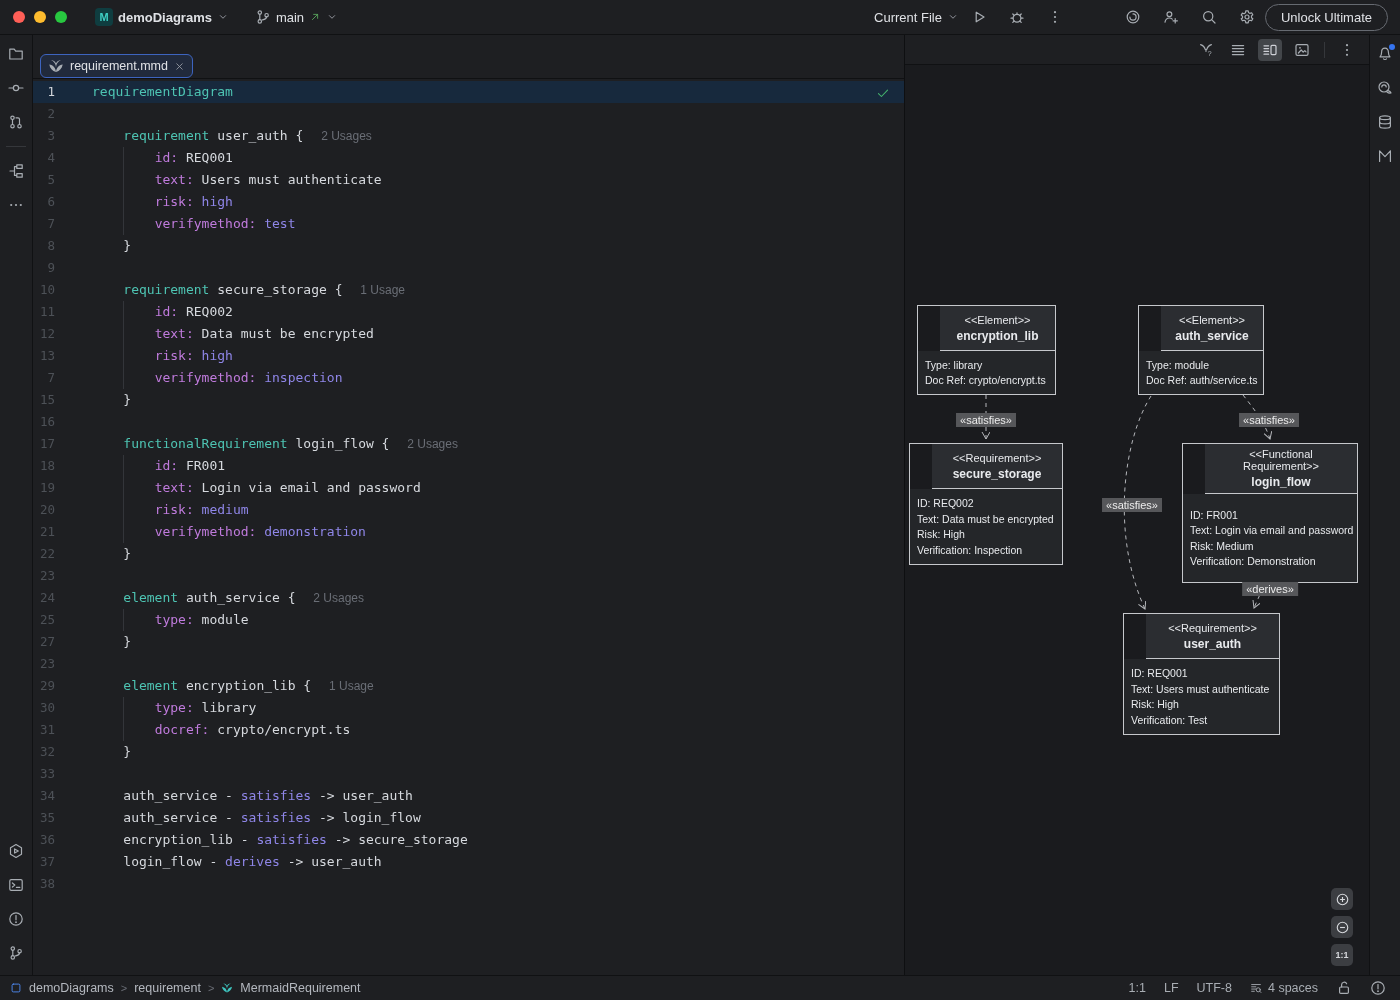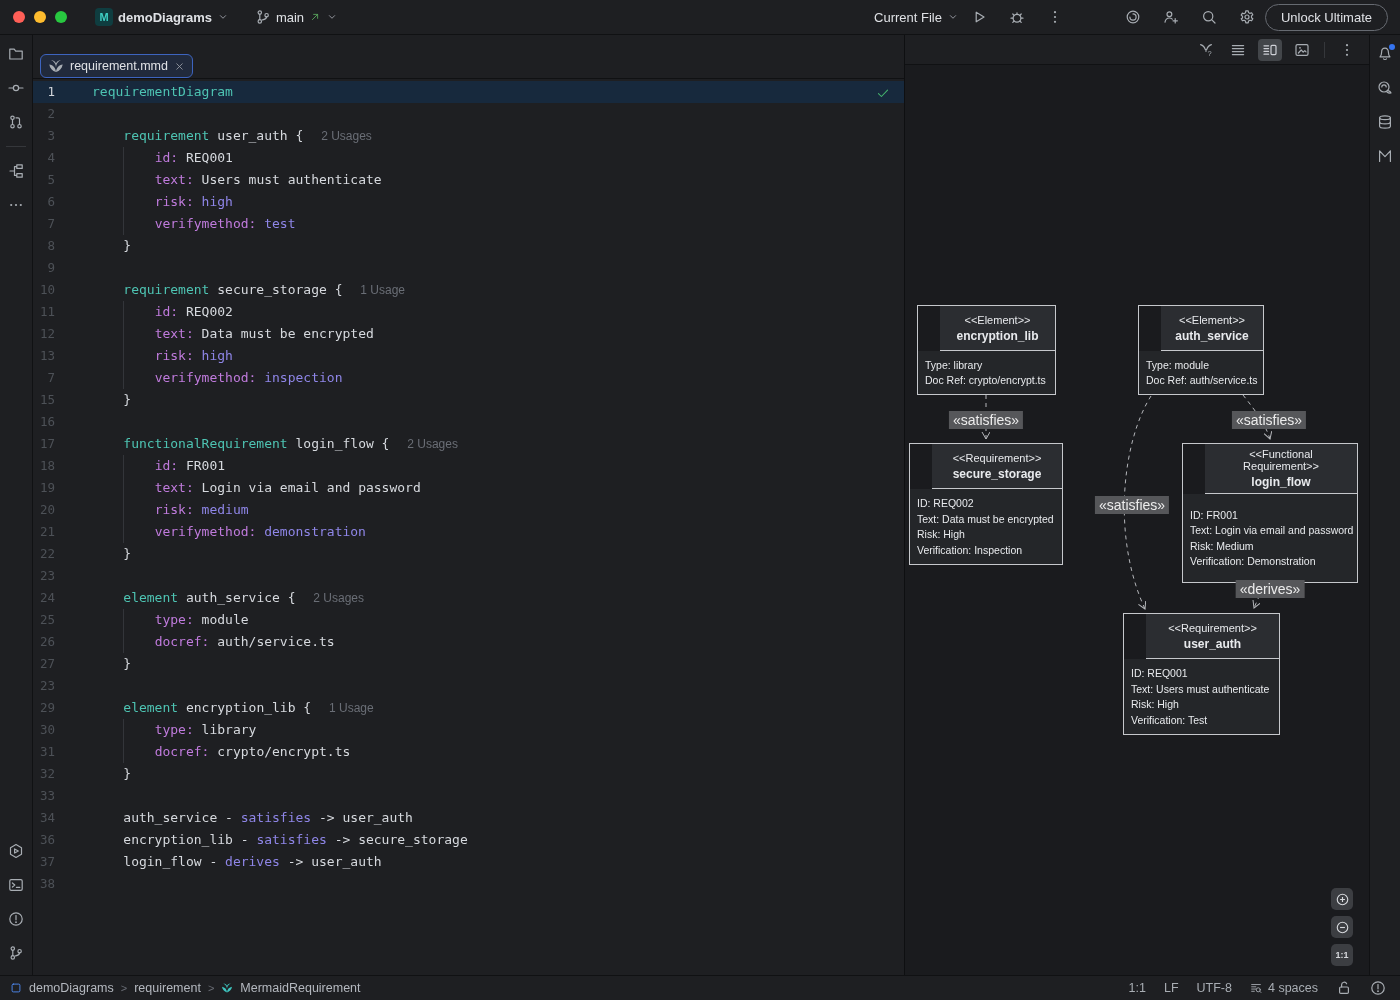--- a/index.html
+++ b/index.html
@@ -59,21 +59,21 @@
   .pv-tool.active { background:#43464a; color:#ced0d6; }
   .pv-divider { width:1px; height:16px; background:#35373b; margin:0 2px; }
   .preview { flex:1; position:relative; background:#1a1b1e; overflow:hidden; }
   .edges-svg { position:absolute; left:0; top:0; }
 
   .node { position:absolute; border:1px solid #c6c8cc; color:#e8eaed; display:flex; flex-direction:column; cursor:pointer; }
   .node-hdr { border-bottom:1px solid #c6c8cc; background:#2b2d31; text-align:center; flex:0 0 45px; display:flex; flex-direction:column; justify-content:center; gap:3px; padding:4px 6px;margin-left:22px; }
   .stereo { font-size:11px; }
   .nname { font-size:12px; font-weight:bold; }
   .node-body { background:#242629; flex:1; padding:6px 7px; display:flex; flex-direction:column; justify-content:center; gap:3.5px; font-size:10.5px; white-space:nowrap; }
-  .edge-label { position:absolute; transform:translate(-50%,-50%); background:#56575a; color:#ececec; font-size:14px; padding:1px 4px; white-space:nowrap; }
+  .edge-label { position:absolute; transform:translate(-50%,-50%); background:#56575a; color:#ececec; font-size:11px; padding:1px 4px; white-space:nowrap; }
 
   .pv-zoom { position:absolute; left:426px; top:823px; display:flex; flex-direction:column; gap:6px; }
   .zoom-btn { width:22px; height:22px; border-radius:5px; background:#3c3e42; color:#d6d8dc; border:none; display:flex; align-items:center; justify-content:center; font-size:9px; font-weight:bold; font-family:inherit; cursor:pointer; }
   .zoom-btn svg { width:15px; height:15px; }
 
   
   .statusbar { flex:0 0 25px; border-top:1px solid #101113; display:flex; align-items:center; padding:0 14px 0 10px; font-size:12.5px; color:#b4b8bf; }
   .sb-left { display:flex; align-items:center; gap:7px; }
   .sb-sep { color:#6a6e76; font-size:11px; }
   .sb-crumb { cursor:pointer; }
@@ -364,24 +364,20 @@
           <div class="line">
             <span class="ln">24</span>
             <span class="code"><span class="tk-pl">    </span><span class="tk-kw">element</span><span class="tk-pl"> auth_service { </span></span>
             <span class="hint">2 Usages</span>
           </div>
           <div class="line">
             <span class="ln">25</span>
             <span class="code"><span class="guide"></span><span class="tk-pl">        </span><span class="tk-pr">type:</span><span class="tk-pl"> module</span></span>
           </div>
           <div class="line">
-            <span class="ln">26</span>
-            <span class="code"><span class="guide"></span><span class="tk-pl">        </span><span class="tk-pr">docref:</span><span class="tk-pl"> auth/service.ts</span></span>
-          </div>
-          <div class="line">
             <span class="ln">27</span>
             <span class="code"><span class="tk-pl">    }</span></span>
           </div>
           <div class="line">
             <span class="ln">23</span>
             <span class="code"></span>
           </div>
           <div class="line">
             <span class="ln">29</span>
             <span class="code"><span class="tk-pl">    </span><span class="tk-kw">element</span><span class="tk-pl"> encryption_lib { </span></span>
@@ -399,20 +395,24 @@
             <span class="ln">32</span>
             <span class="code"><span class="tk-pl">    }</span></span>
           </div>
           <div class="line">
             <span class="ln">33</span>
             <span class="code"></span>
           </div>
           <div class="line">
             <span class="ln">34</span>
             <span class="code"><span class="tk-pl">    auth_service - </span><span class="tk-vl">satisfies</span><span class="tk-pl"> -&gt; user_auth</span></span>
+          </div>
+          <div class="line">
+            <span class="ln">35</span>
+            <span class="code"><span class="tk-pl">    auth_service - </span><span class="tk-vl">satisfies</span><span class="tk-pl"> -&gt; login_flow</span></span>
           </div>
           <div class="line">
             <span class="ln">36</span>
             <span class="code"><span class="tk-pl">    encryption_lib - </span><span class="tk-vl">satisfies</span><span class="tk-pl"> -&gt; secure_storage</span></span>
           </div>
           <div class="line">
             <span class="ln">37</span>
             <span class="code"><span class="tk-pl">    login_flow - </span><span class="tk-vl">derives</span><span class="tk-pl"> -&gt; user_auth</span></span>
           </div>
           <div class="line">

